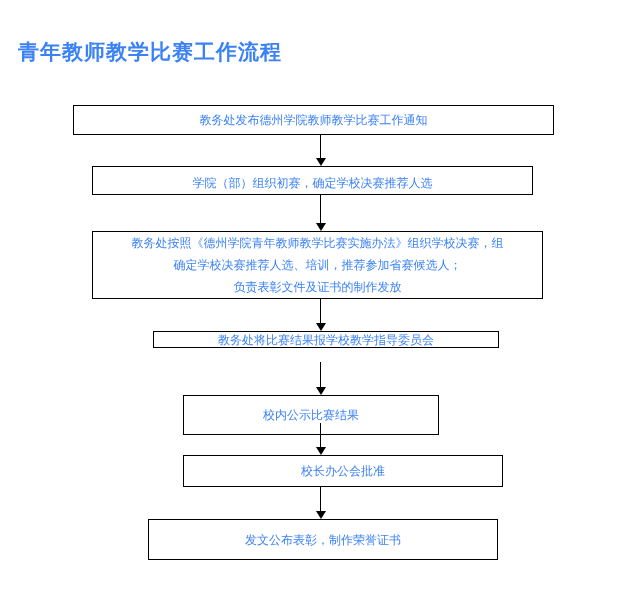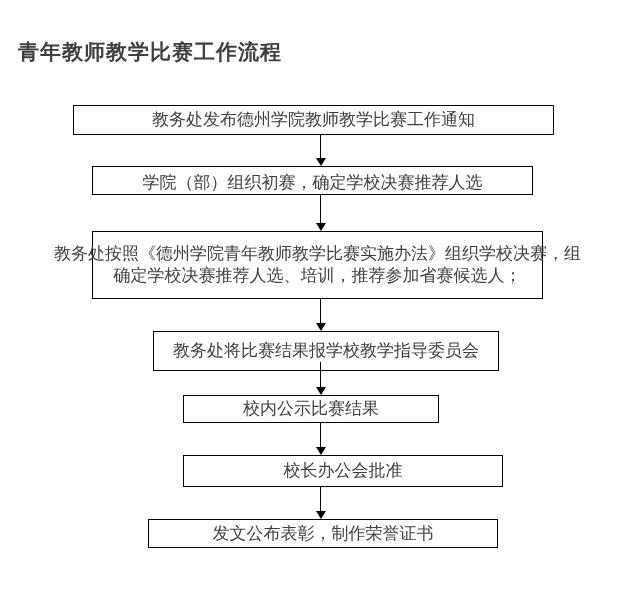--- a/index.html
+++ b/index.html
@@ -6,21 +6,21 @@
     margin: 0;
     padding: 0;
     background: #ffffff;
   }
   .canvas {
     position: relative;
     width: 642px;
     height: 590px;
     background: #ffffff;
     font-family: "Liberation Serif", "DejaVu Serif", serif;
-    color: #404040;
+    color: #3b82f6;
     overflow: hidden;
   }
   .title {
     position: absolute;
     left: 18px;
     top: 38px;
     margin: 0;
     font-size: 21px;
     font-weight: bold;
     letter-spacing: 1px;
@@ -28,32 +28,32 @@
   }
   .box {
     position: absolute;
     box-sizing: border-box;
     border: 1px solid #000000;
     background: #ffffff;
     display: flex;
     align-items: center;
     justify-content: center;
     text-align: center;
-    font-size: 17px;
+    font-size: 12px;
     line-height: 22px;
     white-space: nowrap;
   }
   .box1 { left: 73px;  top: 105px; width: 481px; height: 30px; }
   .box2 { left: 92px;  top: 166px; width: 441px; height: 29px; align-items: flex-end; }
   .box3 { left: 92px;  top: 231px; width: 451px; height: 68px;
           flex-direction: column; }
-  .box4 { left: 153px; top: 331px; width: 346px; height: 40px; }
-  .box5 { left: 183px; top: 395px; width: 256px; height: 28px; }
+  .box4 { left: 153px; top: 331px; width: 346px; height: 17px; }
+  .box5 { left: 183px; top: 395px; width: 256px; height: 40px; }
   .box6 { left: 183px; top: 455px; width: 320px; height: 32px; }
-  .box7 { left: 148px; top: 519px; width: 350px; height: 29px; }
+  .box7 { left: 148px; top: 519px; width: 350px; height: 41px; }
 
   .arrow {
     position: absolute;
     left: 315px;
     width: 11px;
   }
   .arrow1 { top: 135px; height: 31px; }
   .arrow2 { top: 195px; height: 36px; }
   .arrow3 { top: 299px; height: 32px; }
   .arrow4 { top: 362px; height: 33px; }
@@ -99,20 +99,21 @@
   </div>
 
   <div class="arrow arrow2">
     <div class="arrow-line"></div>
     <div class="arrow-head"></div>
   </div>
 
   <div class="box box3">
     <div>教务处按照《德州学院青年教师教学比赛实施办法》组织学校决赛，组</div>
     <div>确定学校决赛推荐人选、培训，推荐参加省赛候选人；</div>
+    <div>负责表彰文件及证书的制作发放</div>
   </div>
 
   <div class="arrow arrow3">
     <div class="arrow-line"></div>
     <div class="arrow-head"></div>
   </div>
 
   <div class="box box4">
     <span>教务处将比赛结果报学校教学指导委员会</span>
   </div>

